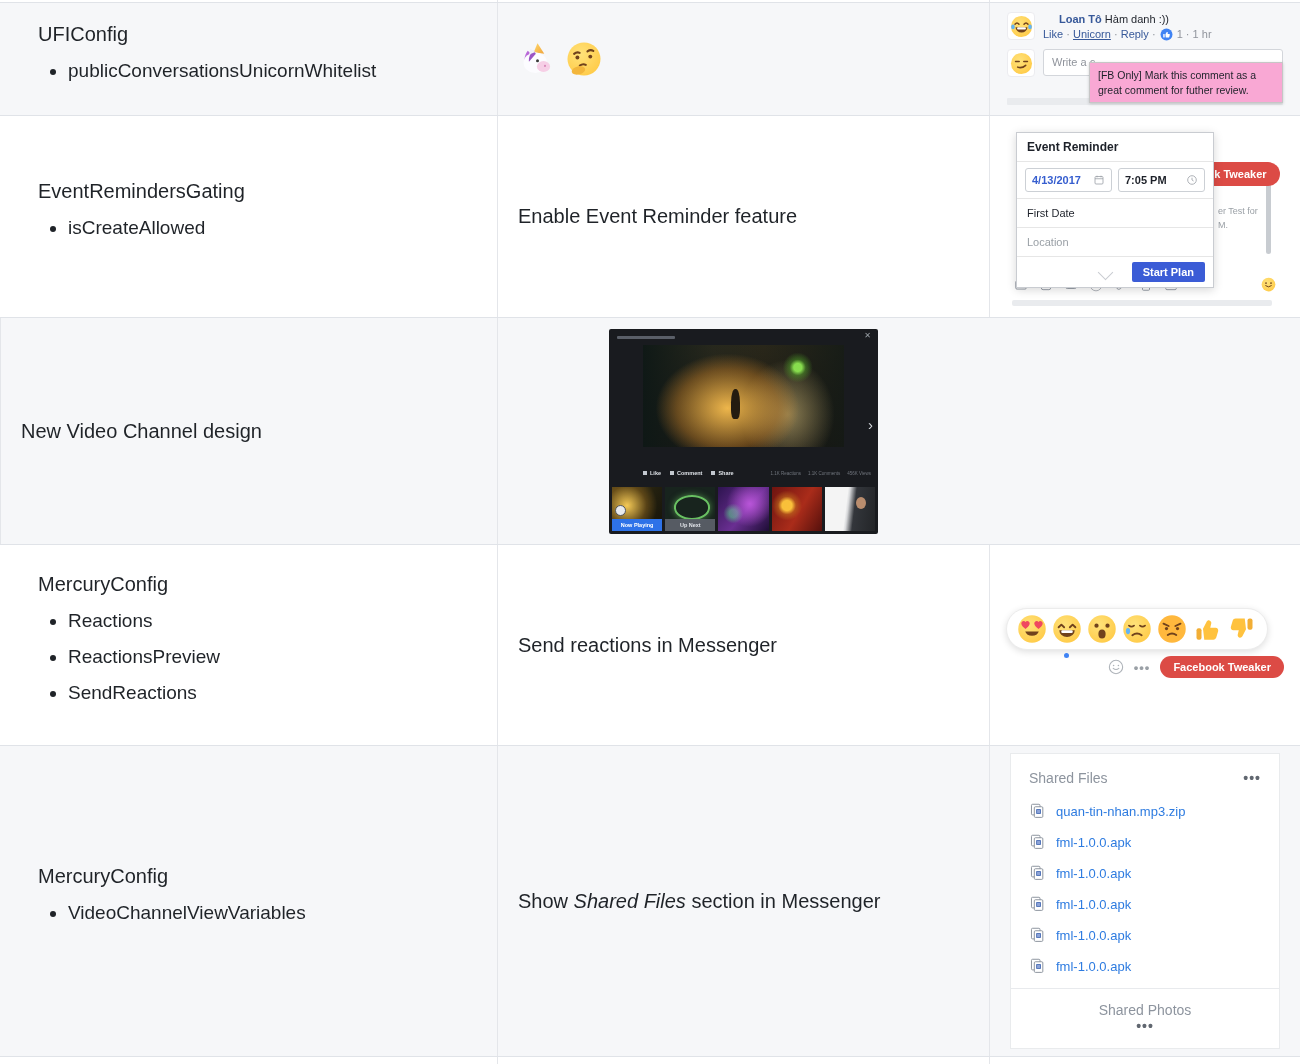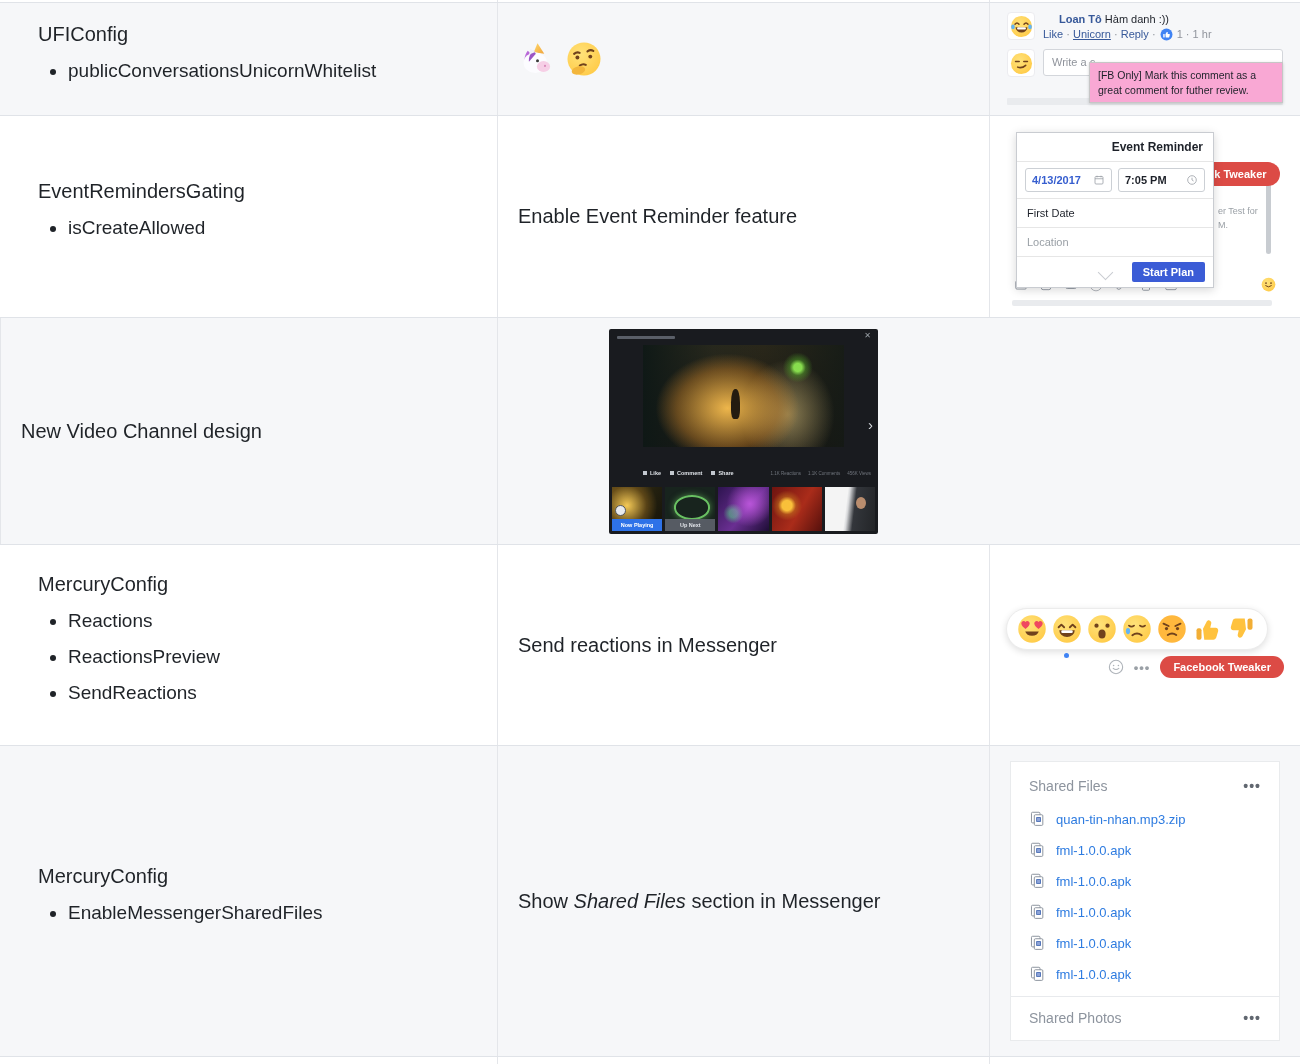--- a/index.html
+++ b/index.html
@@ -40,21 +40,21 @@
   .replyinput{flex:1;margin-left:8px;height:25px;background:#fff;border:1px solid #d3d6db;border-radius:3px;color:#90949c;line-height:25px;padding-left:8px;}
   .fbtooltip{position:absolute;left:82px;top:50px;width:176px;background:#f9a8d4;border:1px solid #c6c6c6;box-shadow:0 1px 3px rgba(0,0,0,.18);padding:5px 8px;font-size:10.5px;line-height:1.4;color:#1d2129;z-index:3;}
   .fbc .botbar{position:absolute;left:0;right:0;top:86px;height:7px;background:#e9ebee;border-radius:1px;}
 
   
   .er{position:relative;width:270px;height:182px;font-size:11px;}
   .er-badge{position:absolute;left:146px;top:36px;height:24px;line-height:24px;border-radius:13px;background:#dc4b45;color:#fff;font-weight:bold;padding:0 13px;white-space:nowrap;z-index:1;}
   .er-side{position:absolute;left:208px;top:78px;color:#9aa0a6;font-size:9px;line-height:14px;z-index:0;}
   .er-scroll{position:absolute;left:256px;top:48px;width:5px;height:80px;border-radius:3px;background:#c8ccd1;}
   .er-card{position:absolute;left:6px;top:6px;width:196px;background:#fff;border:1px solid #c9ccd1;box-shadow:0 2px 9px rgba(0,0,0,.16);z-index:2;}
-  .er-title{padding:7px 10px;font-size:12px;font-weight:bold;color:#1d2129;border-bottom:1px solid #e6e6e6;text-align:right;}
+  .er-title{padding:7px 10px;font-size:12px;font-weight:bold;color:#1d2129;border-bottom:1px solid #e6e6e6;}
   .er-fields{display:flex;gap:6px;padding:6px 8px;border-bottom:1px solid #e6e6e6;}
   .er-box{flex:1;height:22px;border:1px solid #ccd0d5;border-radius:3px;display:flex;align-items:center;justify-content:space-between;padding:0 6px;}
   .er-box svg{width:12px;height:12px;}
   .er-date-txt{color:#365ecf;font-weight:bold;}
   .er-time-txt{color:#1d2129;font-weight:bold;}
   .er-name{padding:8px 10px;color:#1d2129;border-bottom:1px solid #e6e6e6;}
   .er-loc{padding:8px 10px;color:#9aa0a6;border-bottom:1px solid #e6e6e6;}
   .er-foot{padding:5px 8px;text-align:right;}
   .er-btn{display:inline-block;background:#3b5cd6;color:#fff;font-size:11px;font-weight:bold;padding:4px 11px;border-radius:2px;cursor:pointer;}
   .er-caret{position:absolute;left:90px;top:141px;width:10px;height:10px;background:#fff;border-right:1px solid #c9ccd1;border-bottom:1px solid #c9ccd1;transform:rotate(45deg);z-index:2;}
@@ -104,21 +104,21 @@
   .rx-dots{color:#9aa0a6;font-size:13px;font-weight:bold;letter-spacing:1px;cursor:pointer;}
   .rx-badge{background:#dc4b45;color:#fff;font-size:11px;font-weight:bold;border-radius:12px;padding:5px 13px;white-space:nowrap;}
 
   
   .sf{width:270px;box-sizing:border-box;background:#fff;border:1px solid #e9ebed;padding:16px 18px 12px 18px;}
   .sf-head{display:flex;justify-content:space-between;align-items:center;color:#8d949e;font-size:14px;}
   .sf-dots{color:#616770;font-size:14px;font-weight:bold;letter-spacing:1px;cursor:pointer;}
   .sf-list{margin-top:16px;}
   .sf-item{display:flex;align-items:center;gap:10px;margin-bottom:13px;font-size:13px;color:#2d7be0;cursor:pointer;}
   .sf-item svg{width:17px;height:18px;flex:none;}
-  .sf-foot{border-top:1px solid #e8eaed;margin:2px -18px 0 -18px;padding:13px 18px 2px 18px;display:flex;justify-content:space-between;align-items:center;color:#8d949e;font-size:14px;}
+  .sf-foot{border-top:1px solid #e8eaed;margin:2px -18px 0 -18px;padding:13px 18px 2px 18px;display:flex;justify-content:space-between;align-items:center;color:#8d949e;font-size:14px;flex-direction:column;}
 </style>
 </head>
 <body>
 
 <svg width="0" height="0" style="position:absolute" aria-hidden="true">
 <defs>
   <radialGradient id="g-face" cx=".4" cy=".35" r=".85">
     <stop offset="0" stop-color="#ffe27a"></stop>
         <stop offset="1" stop-color="#ffc63e"></stop>
   </radialGradient>
@@ -499,21 +499,21 @@
         </div>
       </div>
     </div>
   </div>
 
   <div class="row odd" style="height:311px">
     <div class="cell c1">
       <div class="cfg">
         <div class="cfg-name">MercuryConfig</div>
         <ul>
-            <li>EnableMessengerSharedFiles</li>
+            <li>VideoChannelViewVariables</li>
           </ul>
       </div>
     </div>
     <div class="cell c2">
       <div class="desc"><span>Show </span><span class="it">Shared Files</span><span> section in Messenger</span></div>
     </div>
     <div class="cell c3">
       <div class="sf">
         <div class="sf-head">
           <span>Shared Files</span>

